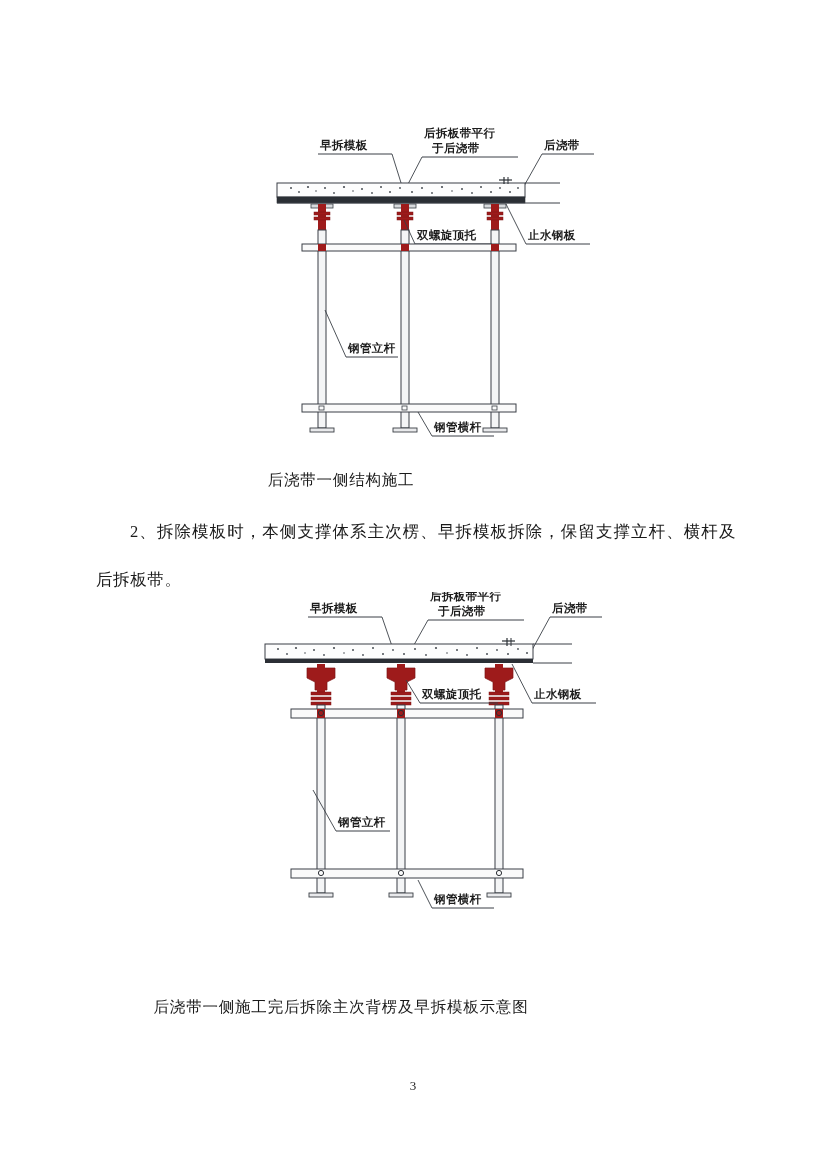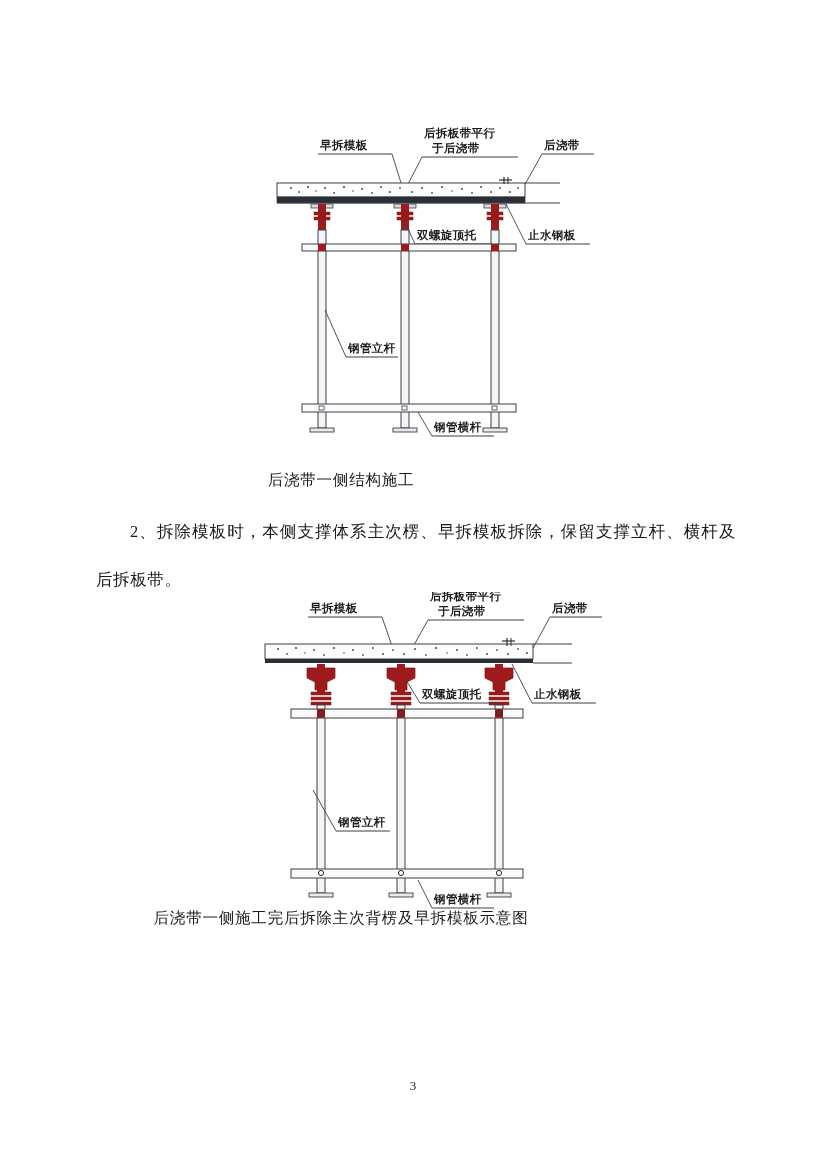--- a/index.html
+++ b/index.html
@@ -335,18 +335,18 @@
         <line x1="336" y1="239" x2="313" y2="198" stroke="#3a3f46" stroke-width="0.9"></line>
       </g>
       <g>
         <text class="lbl" x="434" y="311">钢管横杆</text>
         <line x1="432" y1="316" x2="494" y2="316" stroke="#3a3f46" stroke-width="1"></line>
         <line x1="432" y1="316" x2="418" y2="288" stroke="#3a3f46" stroke-width="0.9"></line>
       </g>
     </svg>
   </div>
 
-  <div class="caption" style="top:908px;font-family:Liberation Mono, monospace;">后浇带一侧施工完后拆除主次背楞及早拆模板示意图</div>
+  <div class="caption" style="top:997px;font-family:Liberation Mono, monospace;">后浇带一侧施工完后拆除主次背楞及早拆模板示意图</div>
 
 
   <div class="page-number">3</div>
 
 </div>
 
 </body></html>

